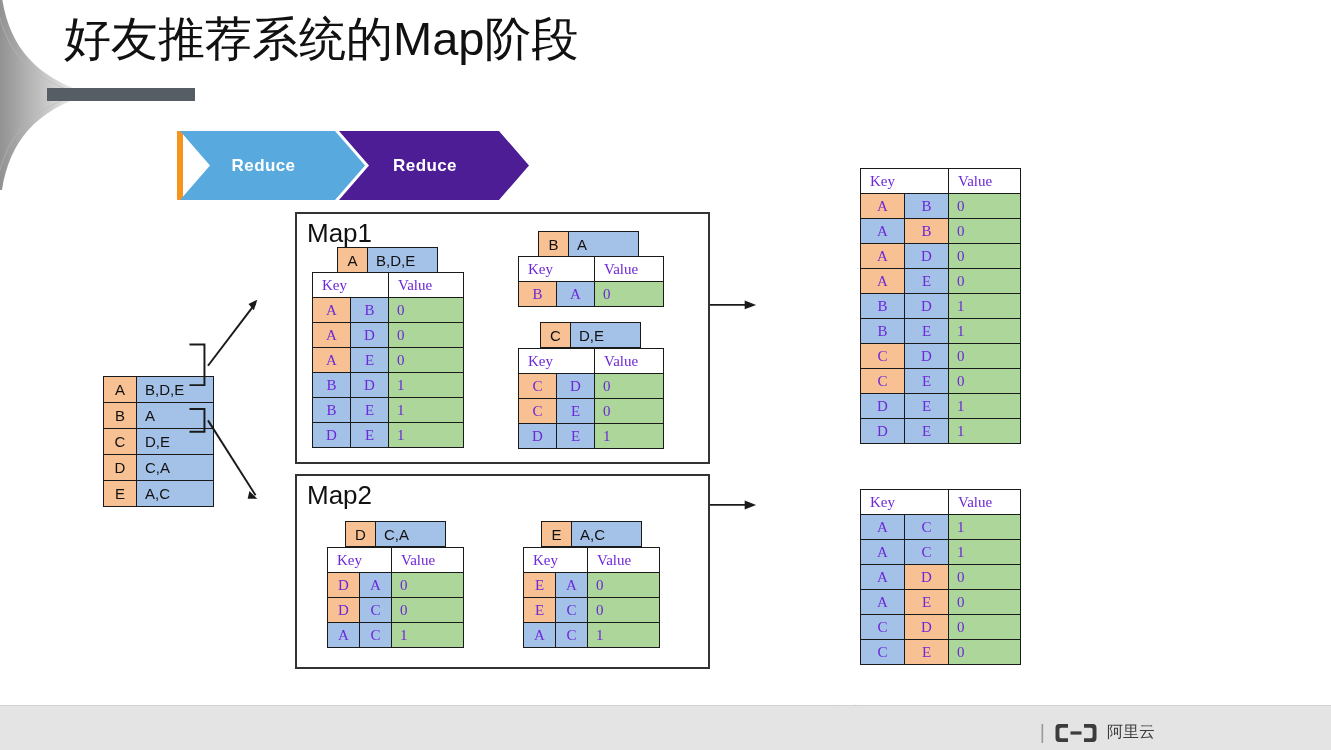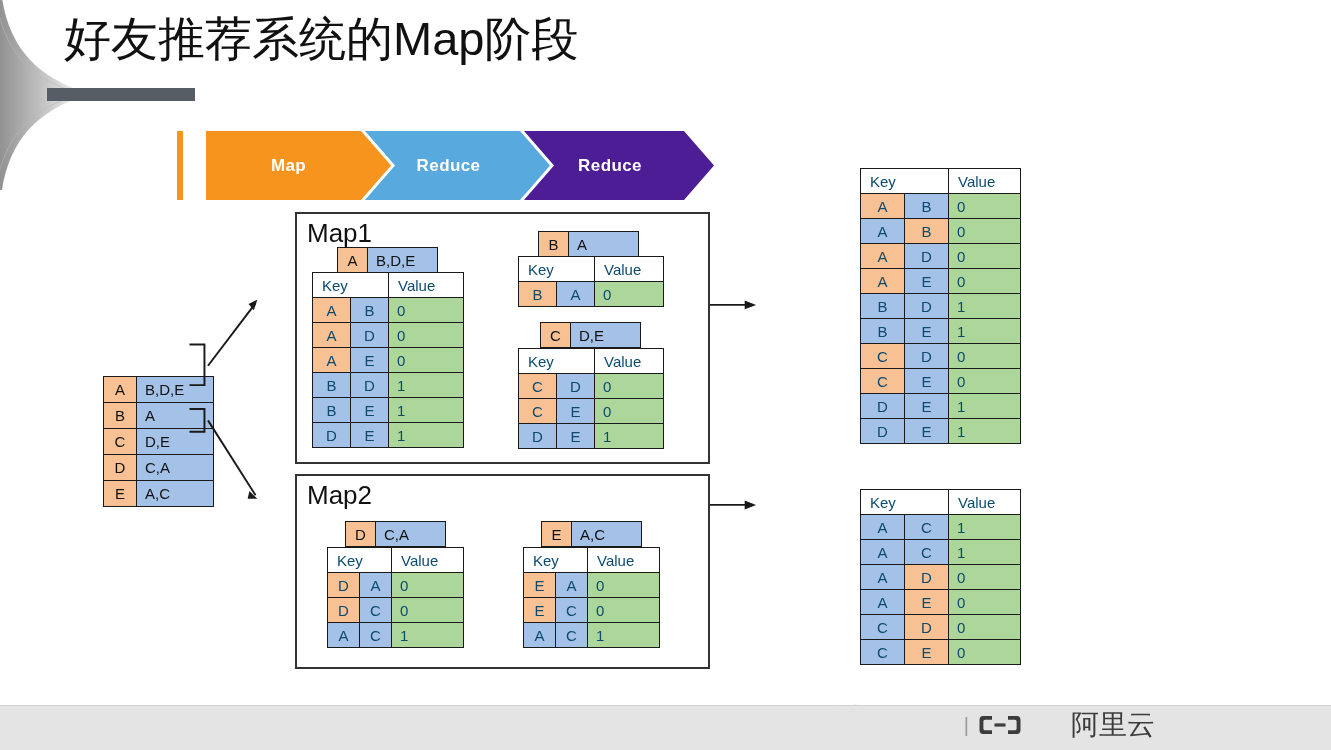--- a/index.html
+++ b/index.html
@@ -157,21 +157,21 @@
     height: 25px;
     box-sizing: border-box;
     padding: 0 6px;
     line-height: 1;
     vertical-align: middle;
   }
   .chip td.k { text-align: center; }
   .chip td.v { text-align: left; padding-left: 8px; }
 
   
-  .kv { position: absolute; border-collapse: collapse; font-size: 15px; color: #0c4a6e; }
+  .kv { position: absolute; border-collapse: collapse; font-size: 15px; color: #6d28d9; font-family: Liberation Serif, serif; }
   .kv td, .kv th {
     border: 1.6px solid #1a1a1a;
     height: 25px;
     box-sizing: border-box;
     padding: 0 6px;
     line-height: 1;
     vertical-align: middle;
     font-weight: normal;
     font-size: 15px;
   }
@@ -220,21 +220,21 @@
     white-space: nowrap;
   }
   .footer-sep { color: #9a9a9a; font-size: 20px; }
   .ali-logo {
     display: inline-flex;
     align-items: center;
     justify-content: center;
     width: 42px;
     height: 22px;
   }
-  .footer-brand { font-size: 28px; color: #3c3c3c; margin-left: 40px; }
+  .footer-brand { font-size: 16px; color: #3c3c3c; }
 </style>
 </head>
 <body>
 
 <div class="slide">
 
   <svg class="corner-deco" viewBox="0 0 150 210">
     <defs>
       <linearGradient id="fanGrad" x1="0" y1="0" x2="1" y2="0">
         <stop offset="0%" stop-color="#8c8c8c"></stop>
@@ -244,21 +244,20 @@
     </defs>
     <path d="M30 0 C 34 60, 60 96, 120 114 C 60 132, 34 168, 30 228 Z" fill="url(#fanGrad)" opacity="0.95"></path>
     <path d="M24 0 C 28 62, 52 98, 112 114 C 52 130, 28 166, 24 228 Z" fill="none" stroke="#b8b8b8" stroke-width="0.6"></path>
   </svg>
 
   <div class="title">好友推荐系统的Map阶段</div>
   <div class="title-bar"></div>
 
   <div class="chev-accent"></div>
   <div class="chev-wrap">
-    <div class="chev chev-1">Map</div>
     <div class="chev chev-2">Reduce</div>
     <div class="chev chev-3">Reduce</div>
   </div>
 
   <table class="tbl input-tbl">
     <tbody>
       <tr>
         <td class="k c-orange">A</td>
         <td class="v c-blue">B,D,E</td>
       </tr>

